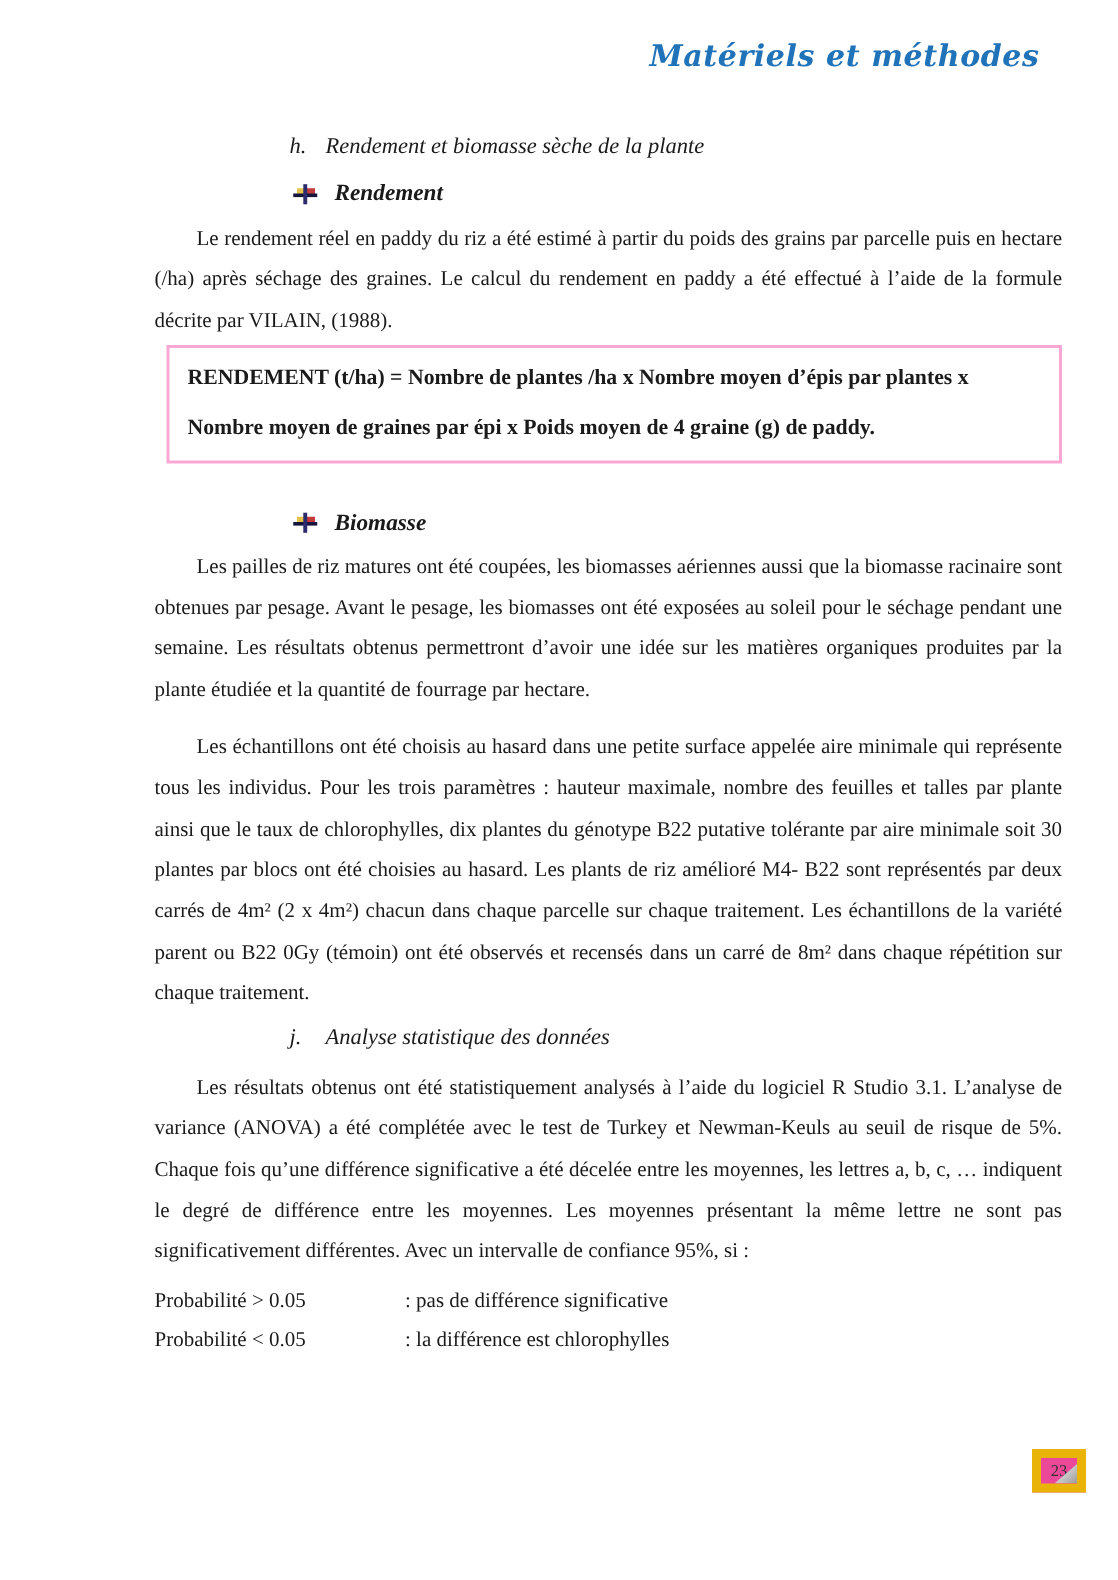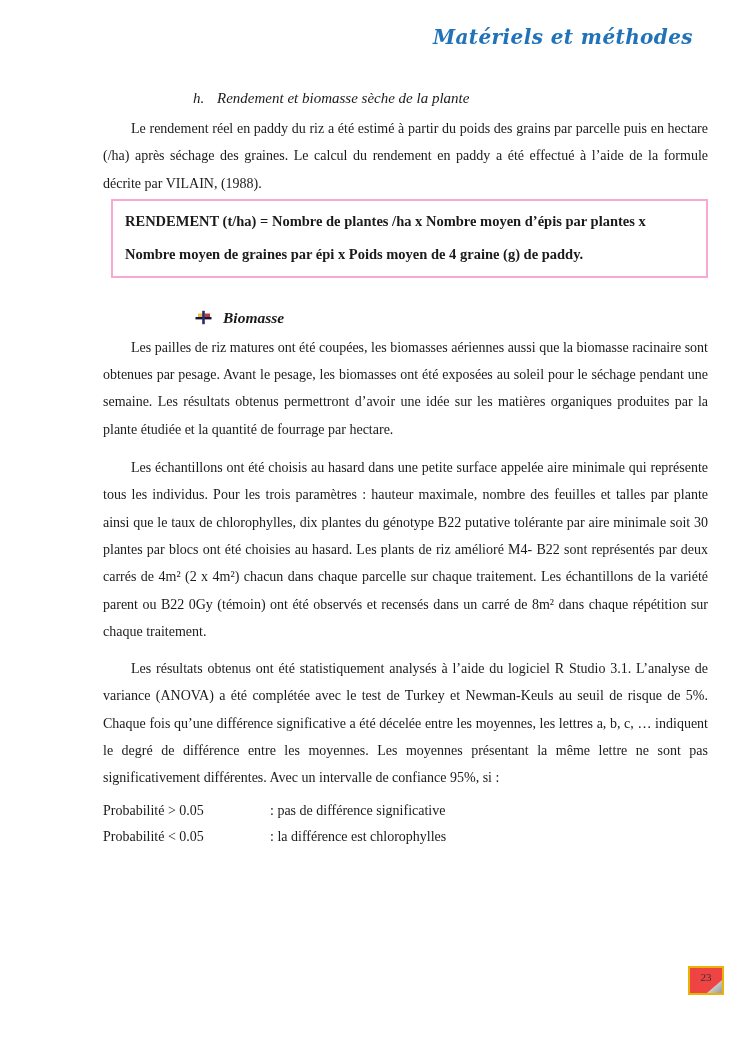--- a/index.html
+++ b/index.html
@@ -81,22 +81,22 @@
   }
   .prob-rows{margin-top:6px;}
   .prob-row .plabel{display:inline-block;width:167px;}
   
   .page-number-box{
     position:absolute;
     right:54px;
     bottom:55px;
     width:36px;
     height:29px;
-    border:2px solid #eab308;
-    background:#ef4444;
+    border:6px solid #eab308;
+    background:#ec4899;
     box-sizing:border-box;
   }
   .page-number-box .num{
     display:block;
     text-align:center;
     padding-top:3px;
     font-size:11px;
     color:#333333;
   }
   .fold{
@@ -115,20 +115,31 @@
 <div class="page">
 
   <div class="running-header">Matériels et méthodes</div>
 
   <div class="content">
 
     <div class="outline-heading hh">
       <span class="idx">h.</span><span>Rendement et biomasse sèche de la plante</span>
     </div>
 
+    <div class="bullet-row br-rendement">
+      <span class="ico">
+        <svg width="17" height="15" viewBox="0 0 17 15" aria-hidden="true">
+          <rect x="3" y="3.5" width="5.5" height="5" fill="#e3c34c"></rect>
+          <rect x="9.5" y="3.5" width="5.5" height="5" fill="#c23b3b"></rect>
+          <rect x="0.5" y="7" width="16" height="2.4" fill="#14143c"></rect>
+          <rect x="7.2" y="0.8" width="2.6" height="13.4" fill="#2b2b6e"></rect>
+        </svg>
+      </span>
+      <span>Rendement</span>
+    </div>
 
     <div class="para p1">Le rendement réel en paddy du riz a été estimé à partir du poids des grains par parcelle puis en hectare (/ha) après séchage des graines. Le calcul du rendement en paddy a été effectué à l’aide de la formule décrite par VILAIN, (1988).</div>
 
     <div class="formula-box">
       <div class="fline">RENDEMENT (t/ha) = Nombre de plantes /ha x Nombre moyen d’épis par plantes x</div>
       <div class="fline">Nombre moyen de graines par épi x Poids moyen de 4 graine (g) de paddy.</div>
     </div>
 
     <div class="bullet-row br-biomasse">
       <span class="ico">
@@ -140,20 +151,23 @@
         </svg>
       </span>
       <span>Biomasse</span>
     </div>
 
     <div class="para p2">Les pailles de riz matures ont été coupées, les biomasses aériennes aussi que la biomasse racinaire sont obtenues par pesage. Avant le pesage, les biomasses ont été exposées au soleil pour le séchage pendant une semaine. Les résultats obtenus permettront d’avoir une idée sur les matières organiques produites par la plante étudiée et la quantité de fourrage par hectare.</div>
 
 
     <div class="para p3">Les échantillons ont été choisis au hasard dans une petite surface appelée aire minimale qui représente tous les individus. Pour les trois paramètres : hauteur maximale, nombre des feuilles et talles par plante ainsi que le taux de chlorophylles, dix plantes du génotype B22 putative tolérante par aire minimale soit 30 plantes par blocs ont été choisies au hasard. Les plants de riz amélioré M4- B22 sont représentés par deux carrés de 4m² (2 x 4m²) chacun dans chaque parcelle sur chaque traitement. Les échantillons de la variété parent ou B22 0Gy (témoin) ont été observés et recensés dans un carré de 8m² dans chaque répétition sur chaque traitement.</div>
 
+    <div class="outline-heading hj">
+      <span class="idx">j.</span><span>Analyse statistique des données</span>
+    </div>
 
     <div class="para p4">Les résultats obtenus ont été statistiquement analysés à l’aide du logiciel R Studio 3.1. L’analyse de variance (ANOVA) a été complétée avec le test de Turkey et Newman-Keuls au seuil de risque de 5%. Chaque fois qu’une différence significative a été décelée entre les moyennes, les lettres a, b, c, … indiquent le degré de différence entre les moyennes. Les moyennes présentant la même lettre ne sont pas significativement différentes. Avec un intervalle de confiance 95%, si :</div>
 
     <div class="prob-rows">
       <div class="prob-row">
         <span class="plabel">Probabilité &gt; 0.05</span><span>: pas de différence significative</span>
       </div>
       <div class="prob-row">
         <span class="plabel">Probabilité &lt; 0.05</span><span>: la différence est chlorophylles</span>
       </div>

